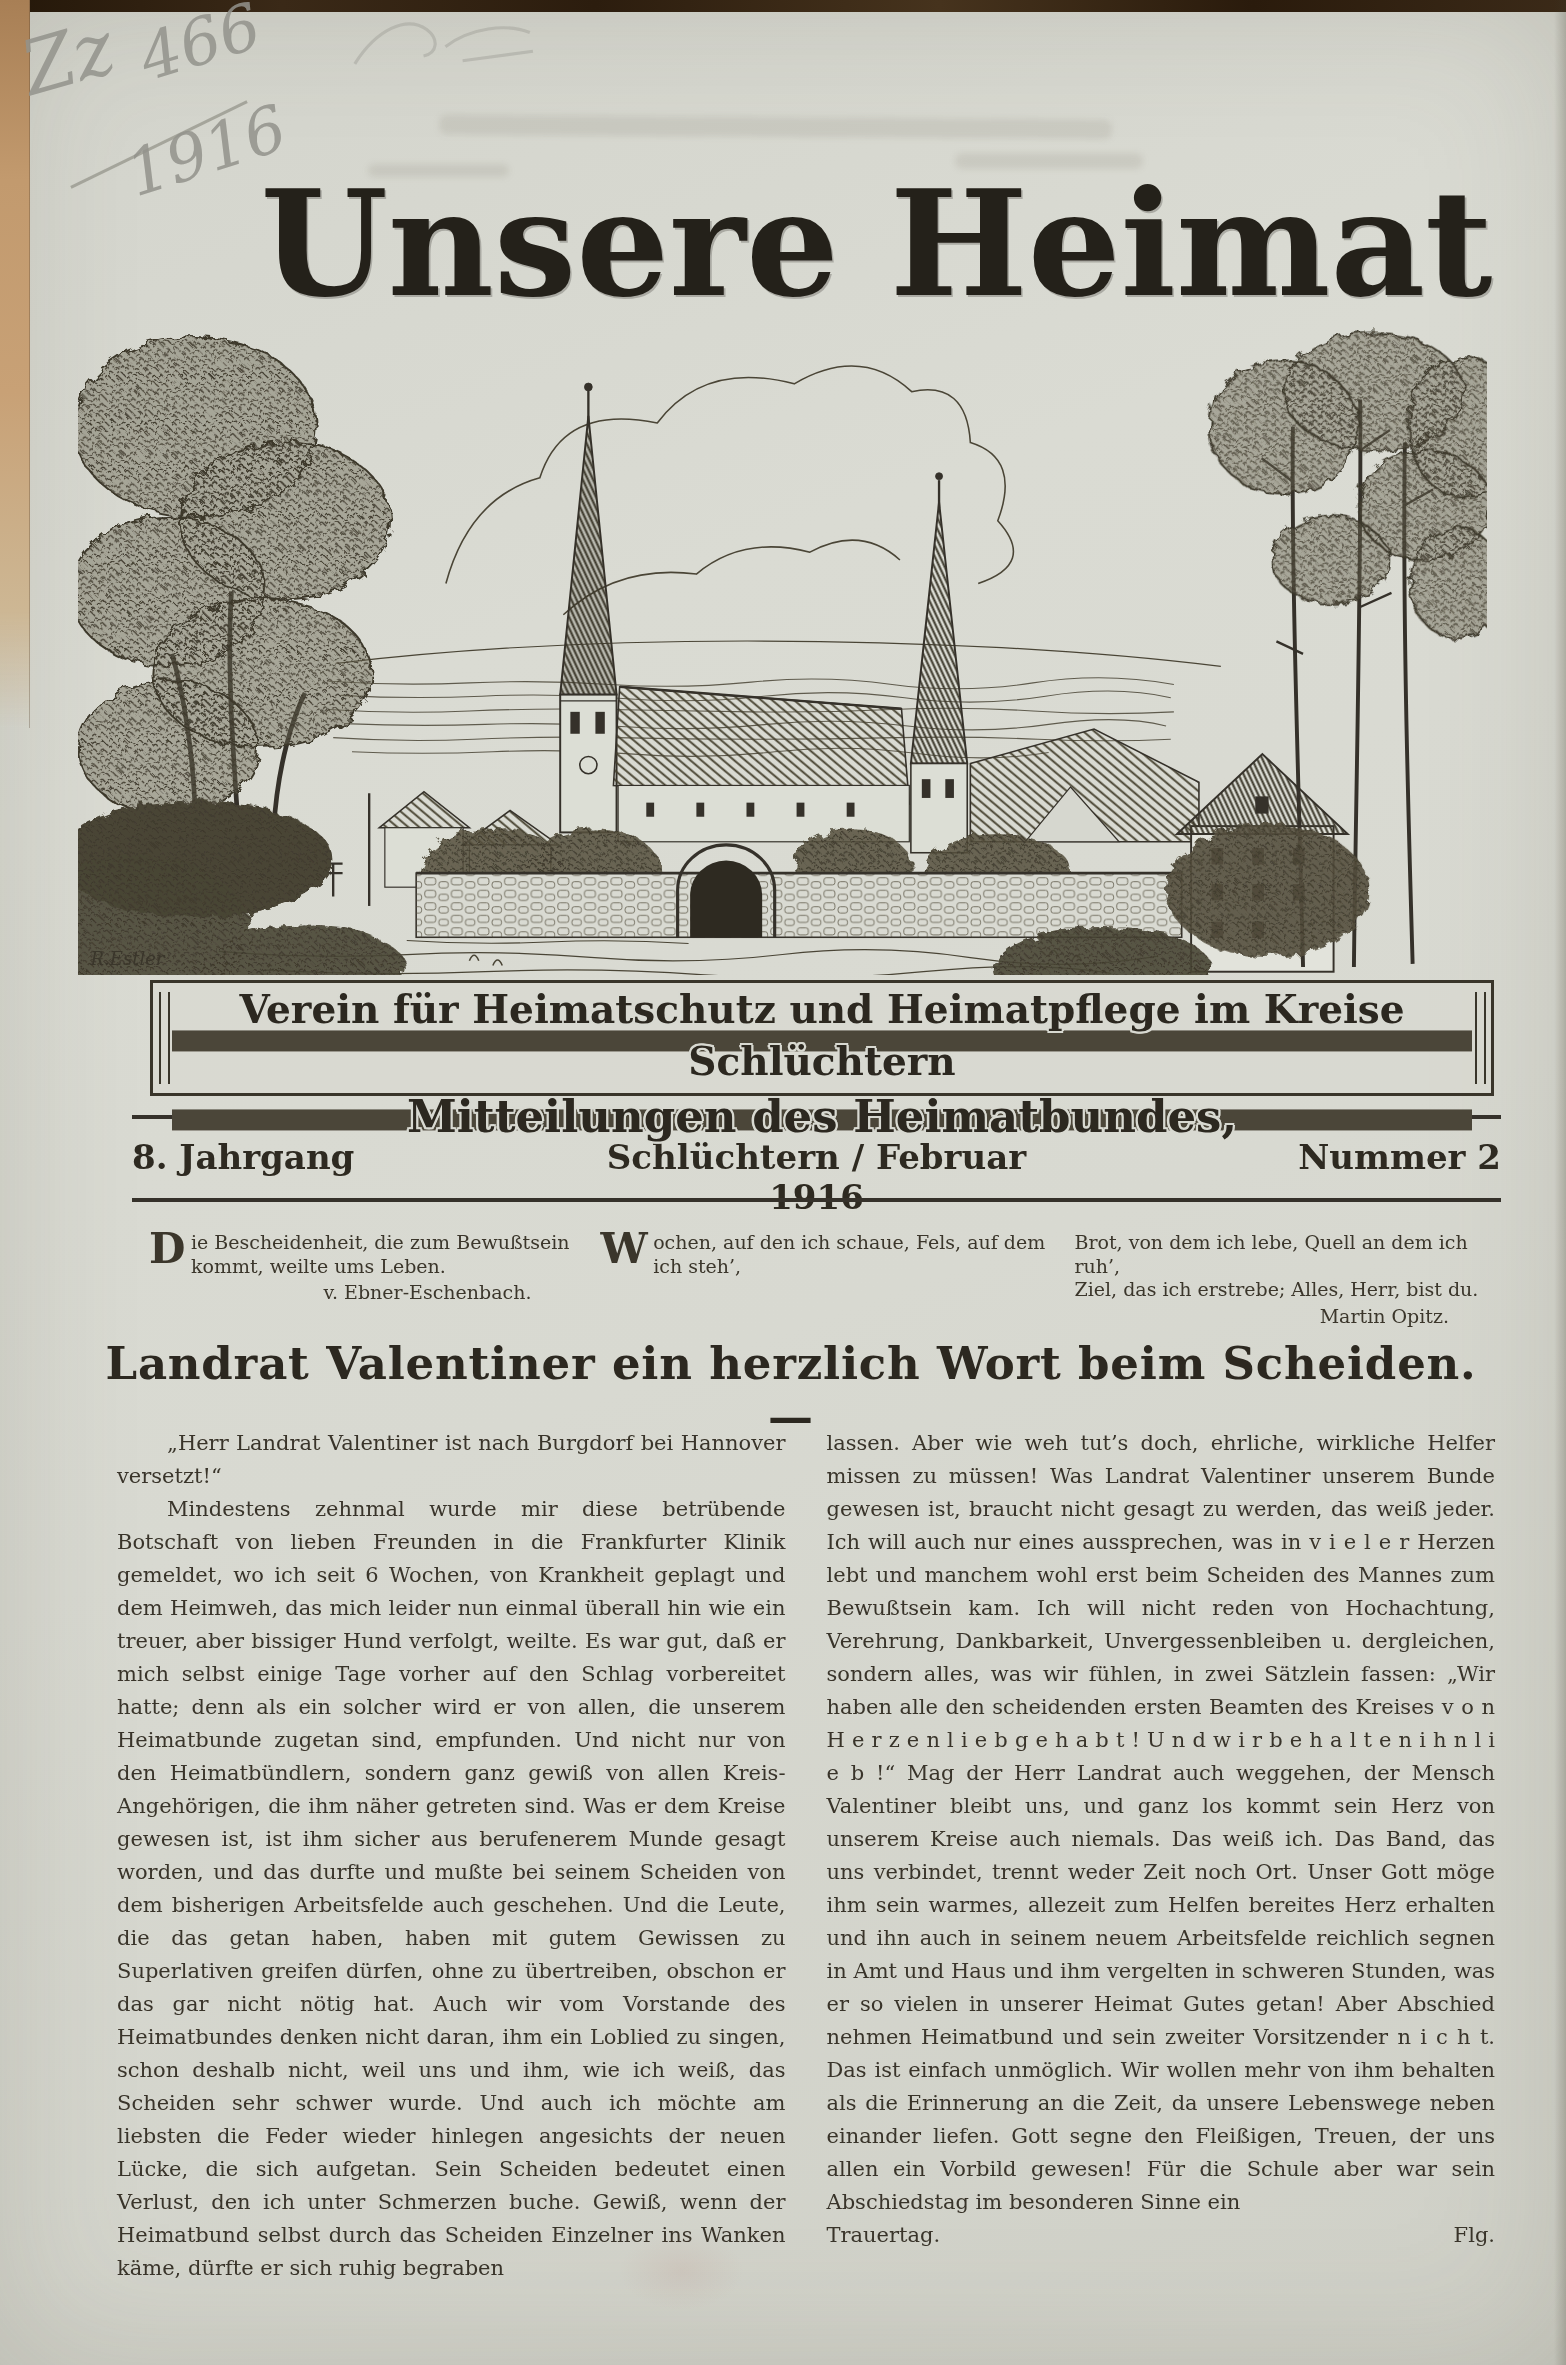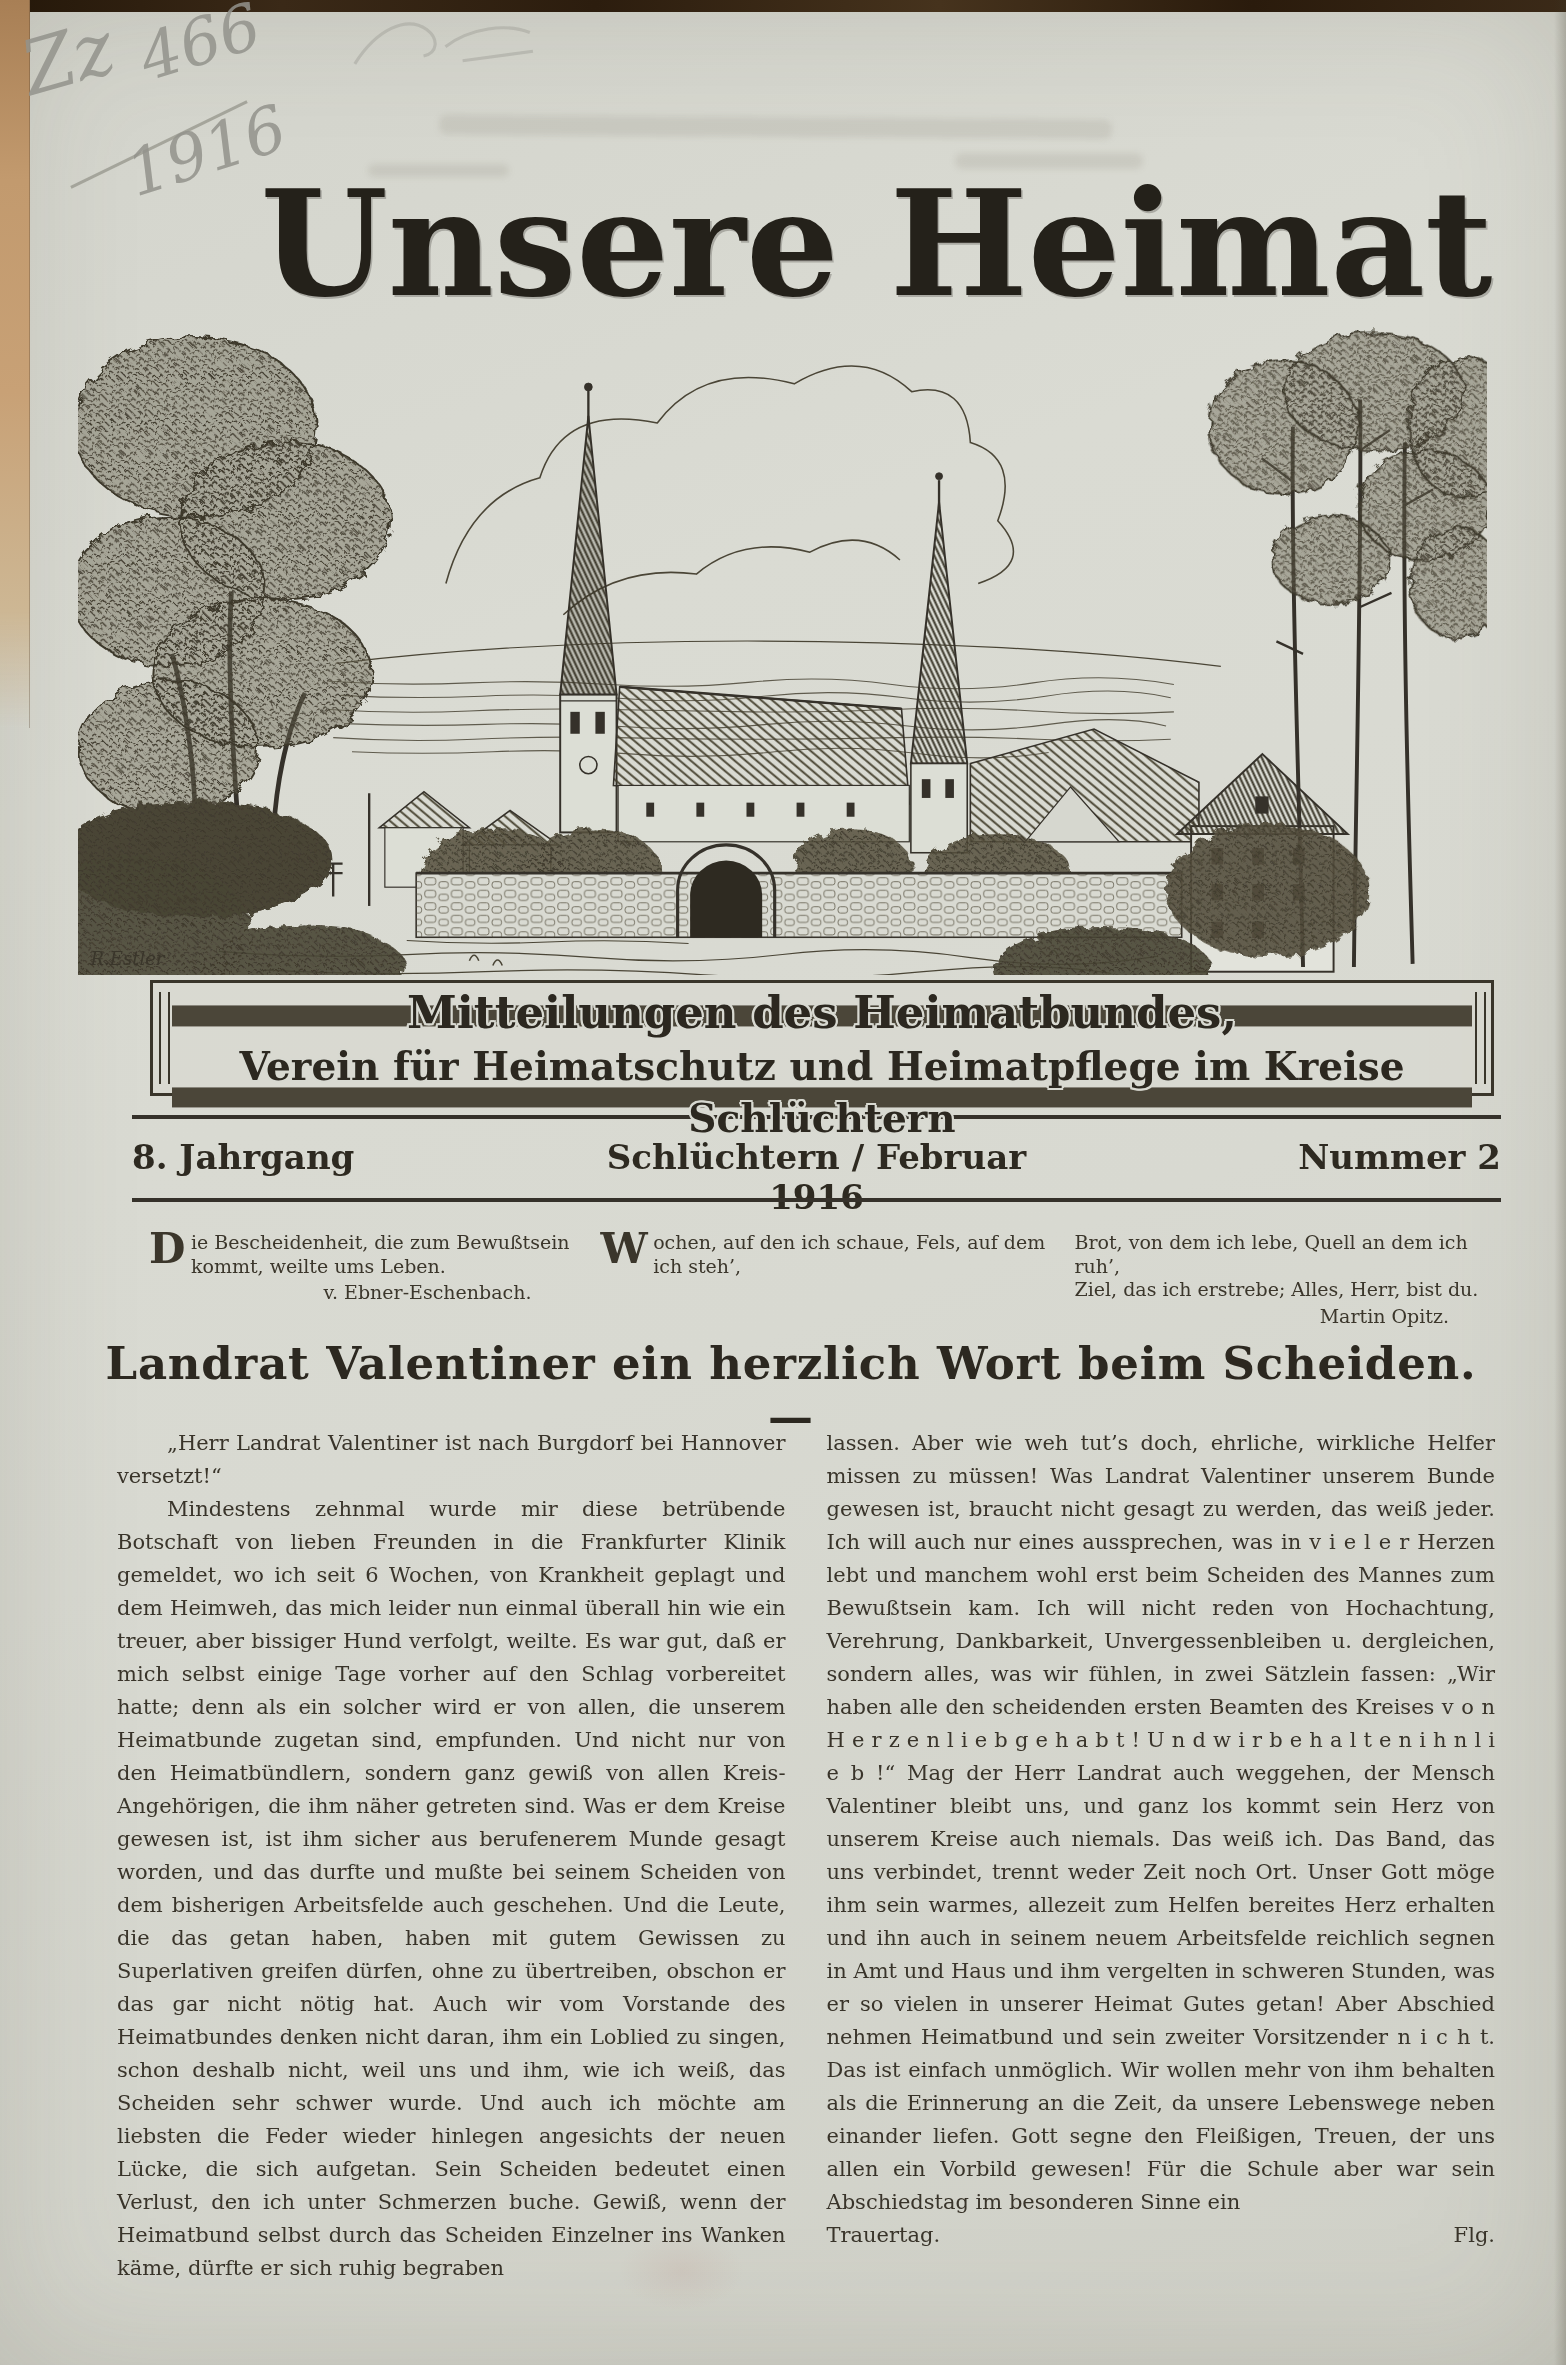--- a/index.html
+++ b/index.html
@@ -293,25 +293,25 @@
         <ellipse cx="1310" cy="824" rx="140" ry="55"></ellipse>
       </g>
     </g>
 
     <text x="16" y="818" font-size="23" font-family="'DejaVu Serif',serif" font-style="italic" fill="#3a362b">R.Estler</text>
   </svg>
 
   <div class="banner">
     <div class="banner-end left"></div>
     <div class="banner-end right"></div>
+    <div class="banner-row r2">
+      <span>Verein für Heimatschutz und Heimatpflege im Kreise Schlüchtern</span>
+    </div>
     <div class="banner-row r1">
       <span>Mitteilungen des Heimatbundes,</span>
-    </div>
-    <div class="banner-row r2">
-      <span>Verein für Heimatschutz und Heimatpflege im Kreise Schlüchtern</span>
     </div>
   </div>
 
   <div class="rule" style="top:1115px;"></div>
   <div class="issue-row">
     <span>8. Jahrgang</span>
     <span class="c">Schlüchtern / Februar 1916</span>
     <span class="r">Nummer 2</span>
   </div>
   <div class="rule" style="top:1198px;"></div>

